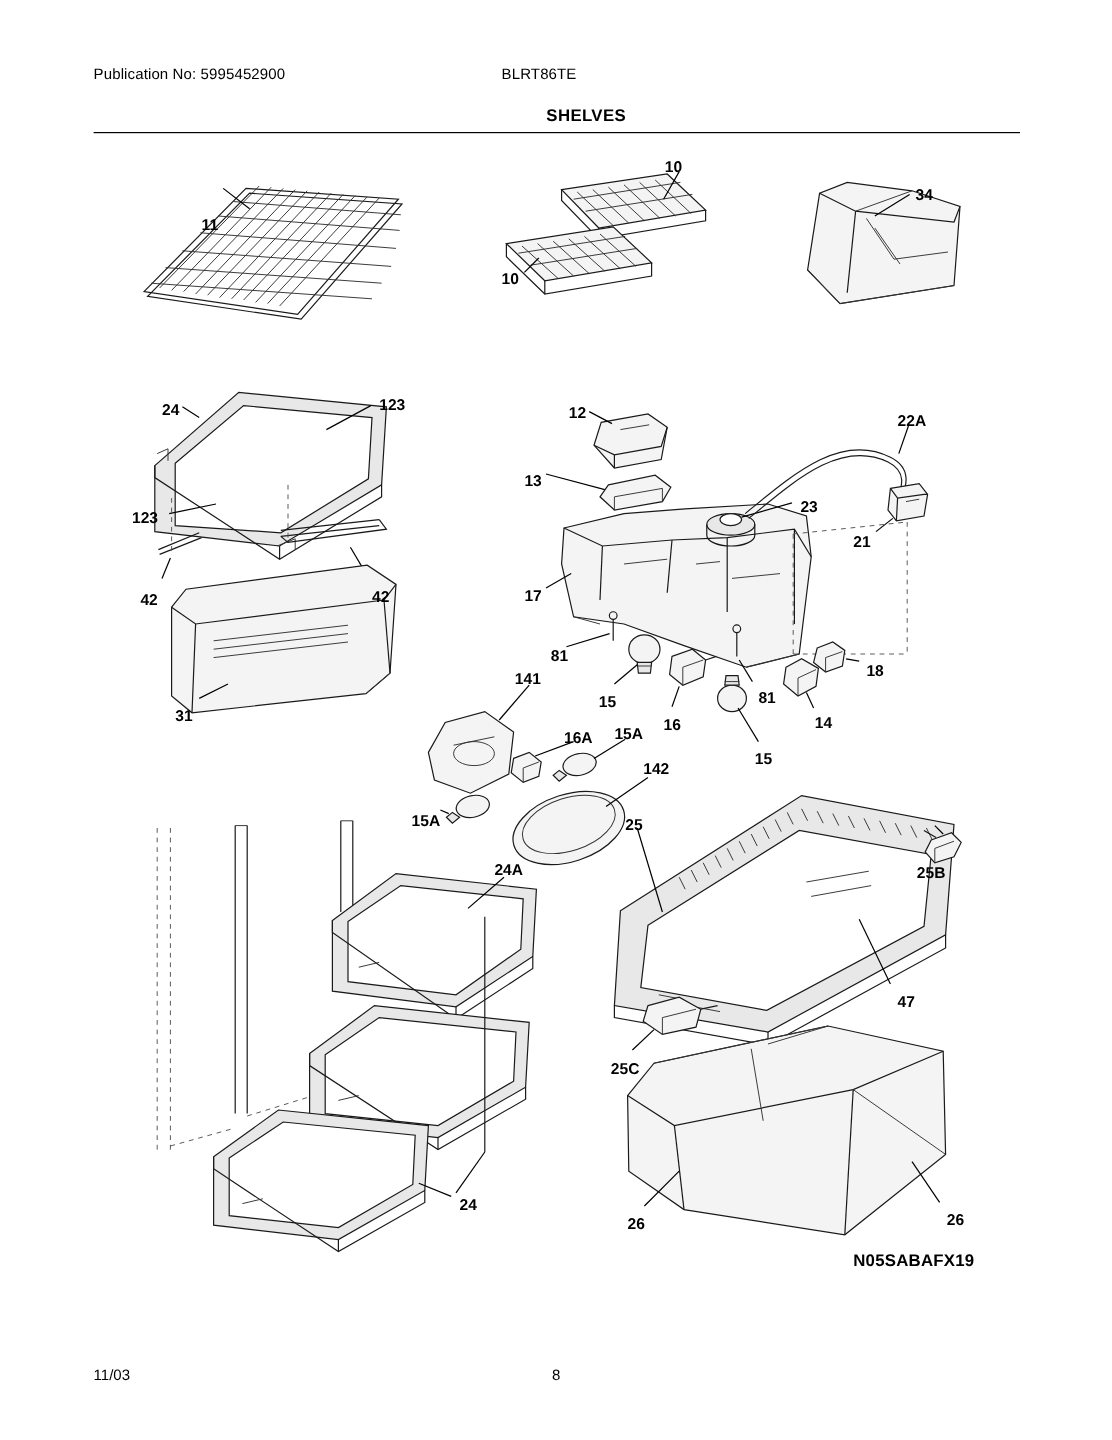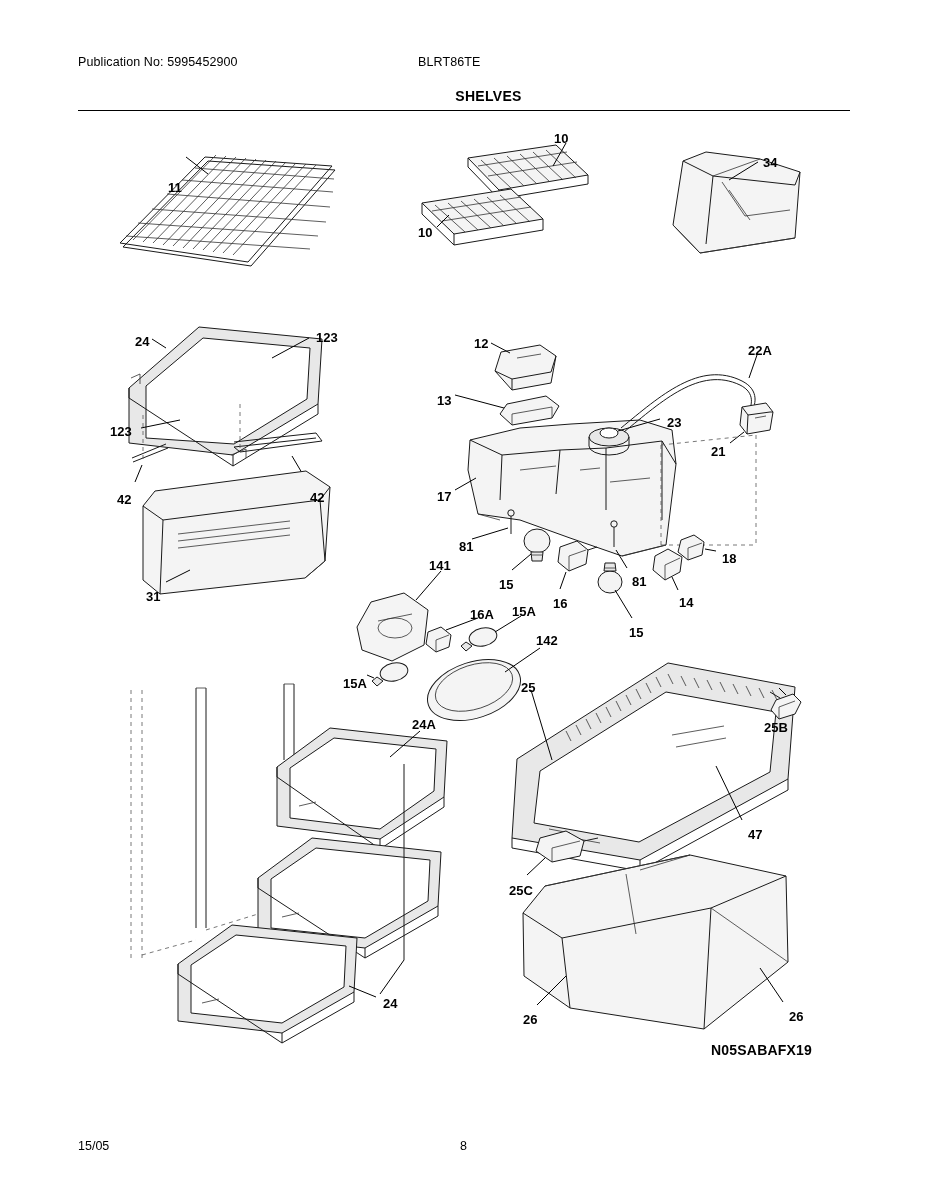--- a/index.html
+++ b/index.html
@@ -478,16 +478,16 @@
   <div class="callout" style="left:383px; top:996px;">24</div>
   <div class="callout" style="left:521px; top:680px;">25</div>
   <div class="callout" style="left:764px; top:676px;margin-top:44px;">25B</div>
   <div class="callout" style="left:509px; top:883px;">25C</div>
   <div class="callout" style="left:748px; top:827px;">47</div>
   <div class="callout" style="left:523px; top:1012px;">26</div>
   <div class="callout" style="left:789px; top:1009px;">26</div>
 
   <div class="diagram-code">N05SABAFX19</div>
 
-  <div class="ftr-date">15/05</div>
+  <div class="ftr-date">11/03</div>
   <div class="ftr-page">8</div>
 
 </div>
 
 </body></html>

